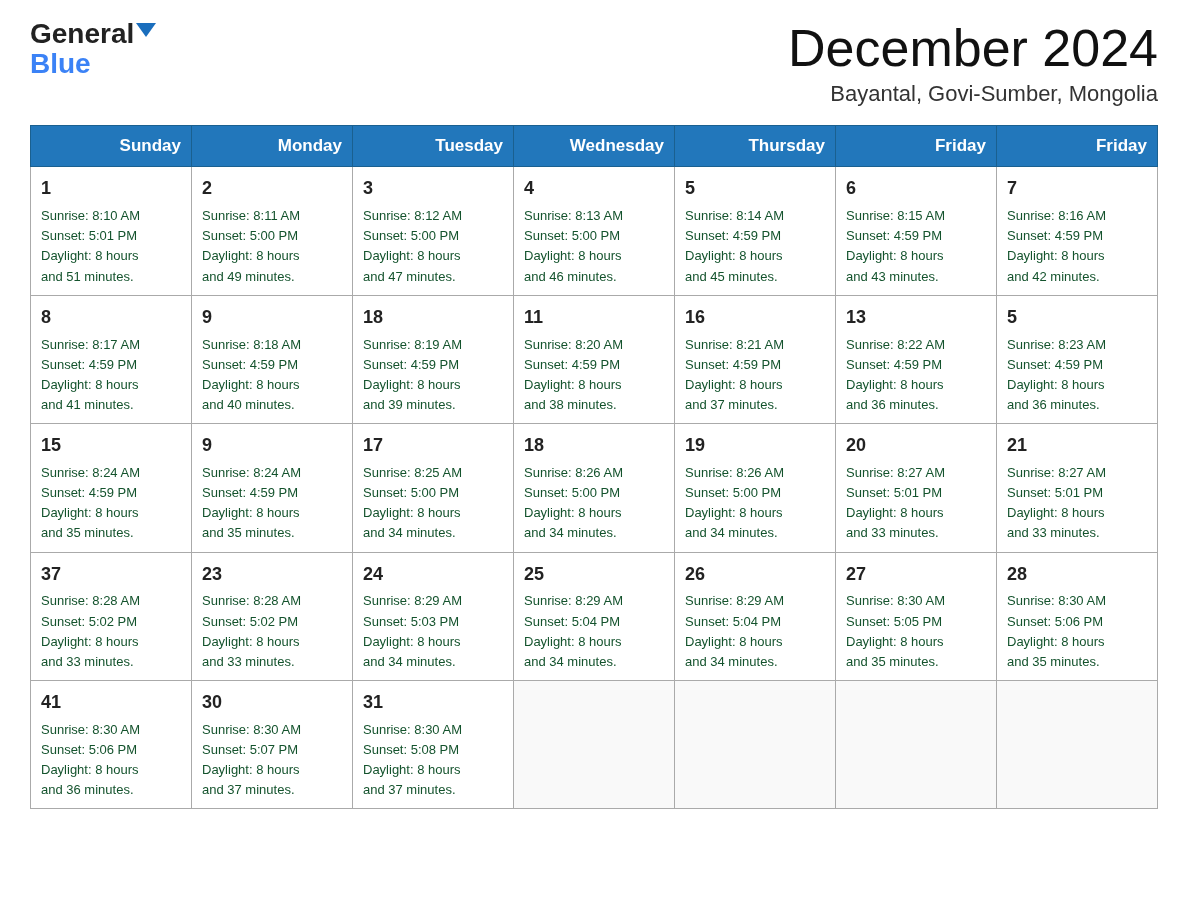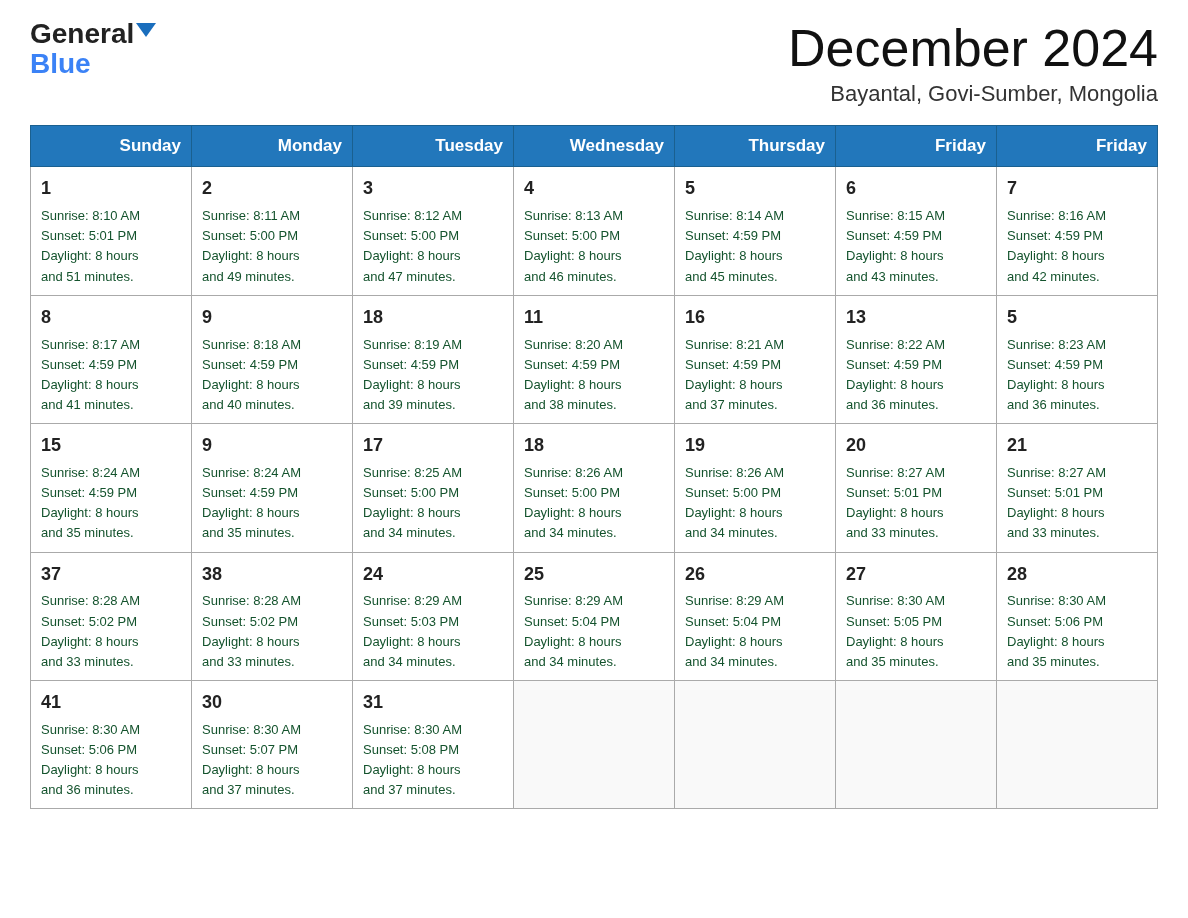--- a/index.html
+++ b/index.html
@@ -234,21 +234,21 @@
           <span class="day-num">21</span>
           <div class="day-info">Sunrise: 8:27 AM<br>Sunset: 5:01 PM<br>Daylight: 8 hours<br>and 33 minutes.</div>
         </td>
       </tr>
       <tr>
         <td>
           <span class="day-num">37</span>
           <div class="day-info">Sunrise: 8:28 AM<br>Sunset: 5:02 PM<br>Daylight: 8 hours<br>and 33 minutes.</div>
         </td>
         <td>
-          <span class="day-num">38</span>
+          <span class="day-num">23</span>
           <div class="day-info">Sunrise: 8:28 AM<br>Sunset: 5:02 PM<br>Daylight: 8 hours<br>and 33 minutes.</div>
         </td>
         <td>
           <span class="day-num">24</span>
           <div class="day-info">Sunrise: 8:29 AM<br>Sunset: 5:03 PM<br>Daylight: 8 hours<br>and 34 minutes.</div>
         </td>
         <td>
           <span class="day-num">25</span>
           <div class="day-info">Sunrise: 8:29 AM<br>Sunset: 5:04 PM<br>Daylight: 8 hours<br>and 34 minutes.</div>
         </td>

